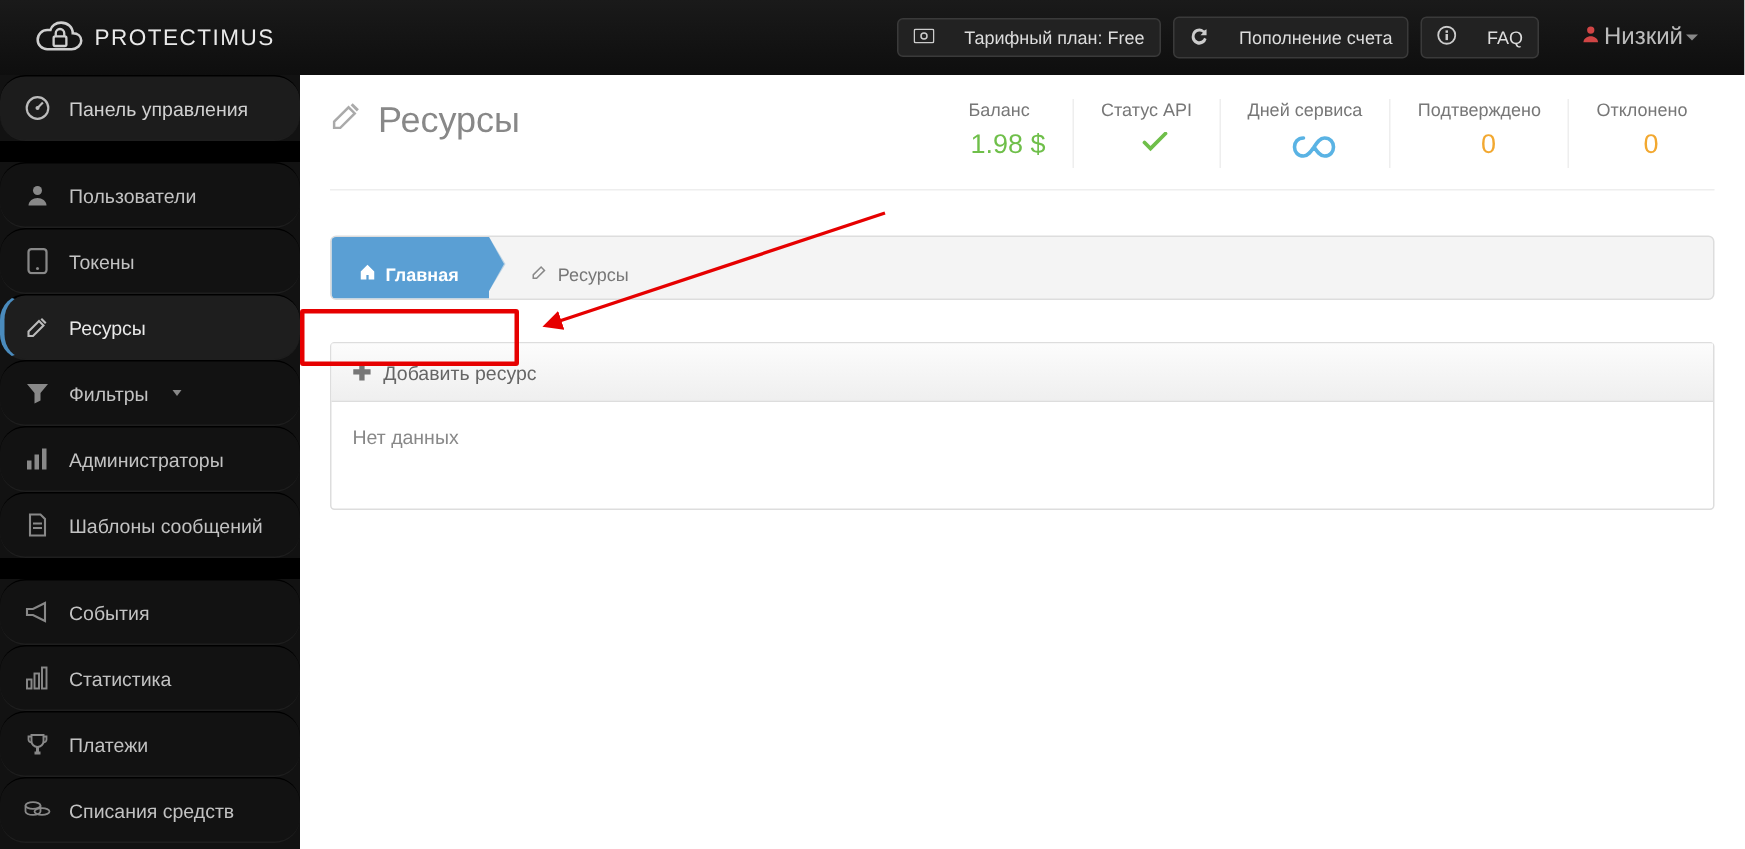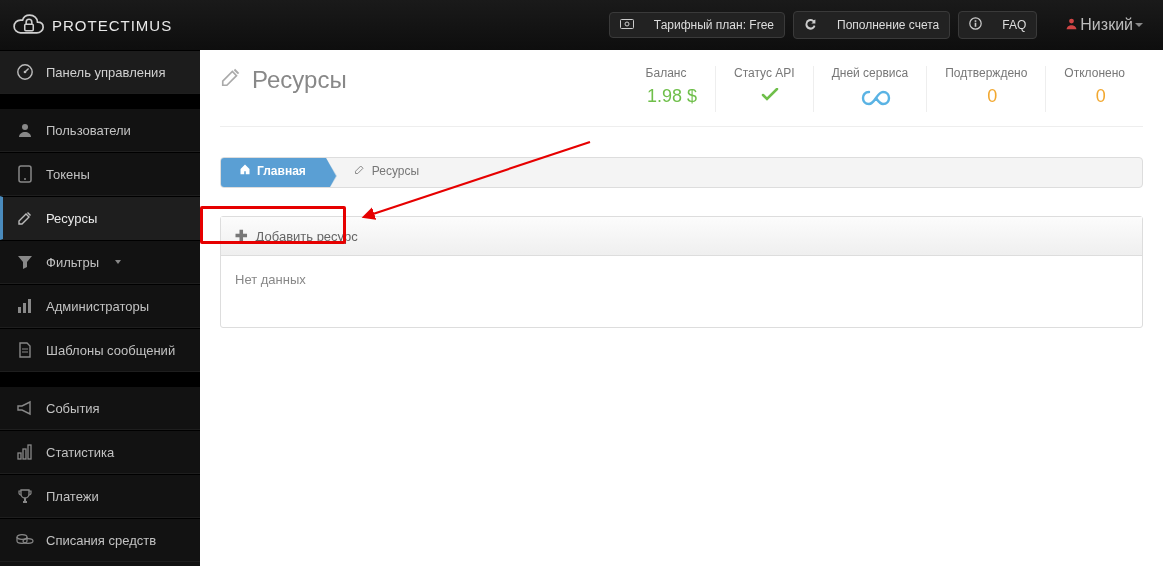--- a/index.html
+++ b/index.html
@@ -1,46 +1,46 @@
 <!DOCTYPE html>
 <html><head>
 <meta charset="utf-8">
 <style>
   * { box-sizing: border-box; margin: 0; padding: 0; }
   body { font-family: "Helvetica Neue", Arial, sans-serif; font-size: 13px; background: #fff; color: #555; width: 1163px; height: 566px; overflow: hidden; }
-  .topbar { height: 50px; background: linear-gradient(#1a1a1a,#0e0e0e); display: flex; align-items: center; padding: 0 12px; color: #bbb; }
+  .topbar { height: 50px; background: linear-gradient(#1a1a1a,#0e0e0e); display: flex; align-items: center; padding: 0 23px; color: #bbb; }
   .logo { display: flex; align-items: center; gap: 6px; color: #e9e9e9; font-weight: 500; letter-spacing: 1px; font-size: 15px; text-transform: uppercase; }
   .logo svg { width: 34px; height: 28px; }
   .topbar .spacer { flex: 1; }
   .top-btn { background: #222; border: 1px solid #3a3a3a; border-radius: 4px; padding: 5px 10px; color: #ddd; font-size: 12px; display: inline-flex; align-items: center; gap: 20px; margin-right: 8px; cursor: pointer; }
   .user-btn { display: inline-flex; align-items: center; gap: 2px; color: #bbb; font-size: 16px; cursor: pointer; padding: 5px 8px; }
   .user-btn .user-ico { color: #d04545; }
   .caret { width: 0; height: 0; border-left: 4px solid transparent; border-right: 4px solid transparent; border-top: 4px solid #888; }
   .layout { display: flex; height: calc(566px - 50px); }
   .sidebar { width: 200px; background: #121212; color: #aaa; display: flex; flex-direction: column; }
-  .side-item { display: flex; align-items: center; gap: 12px; padding: 12px 16px; border-top: 1px solid #000; border-bottom: 1px solid #1e1e1e; cursor: pointer; font-size: 13px; color: #c2c2c2; }
+  .side-item { display: flex; align-items: center; gap: 12px; padding: 12px 16px; border-top: 1px solid #000; border-bottom: 1px solid #1e1e1e; cursor: pointer; font-size: 13px; color: #c2c2c2; border-radius: 17px; }
   .side-item.active { background: #1e1e1e; border-left: 3px solid #4a8bbd; padding-left: 13px; color: #e9e9e9; }
   .side-item.header { background: #1c1c1c; color: #d0d0d0; font-weight: 500; }
   .side-sep { height: 14px; background: #000; border-top: 1px solid #000; border-bottom: 1px solid #000; }
   .side-icon { width: 18px; height: 18px; display: inline-flex; align-items: center; justify-content: center; color: #888; }
   .side-item.active .side-icon, .side-item.header .side-icon { color: #bbb; }
   .main { flex: 1; background: #fff; padding: 16px 20px 0 20px; overflow: auto; }
   .page-head { display: flex; align-items: flex-start; gap: 20px; border-bottom: 1px solid #eee; padding-bottom: 14px; margin-bottom: 30px; }
   .page-title { display: flex; align-items: center; gap: 10px; color: #888; font-size: 24px; font-weight: 300; }
   .page-title .ttl-ico { color: #aaa; }
   .stats { margin-left: auto; display: flex; }
   .stat { text-align: center; padding: 0 18px; border-left: 1px solid #eee; }
   .stat:first-child { border-left: none; }
   .stat .label { color: #777; font-size: 12px; margin-bottom: 6px; white-space: nowrap; }
   .stat .value { font-size: 18px; font-weight: 400; margin-left: 12px; }
   .v-green { color: #6fbf4a; }
   .v-blue { color: #5ab3e4; }
   .v-orange { color: #f2a830; }
   .crumbs { display: flex; border: 1px solid #ddd; border-radius: 4px; overflow: hidden; background: #f4f4f4; margin-bottom: 28px; }
-  .crumb { position: relative; padding: 5px 20px 9px 18px; font-size: 12px; color: #777; display: flex; align-items: center; gap: 6px; cursor: pointer; }
+  .crumb { position: relative; padding: 17px 20px 9px 18px; font-size: 12px; color: #777; display: flex; align-items: center; gap: 6px; cursor: pointer; }
   .crumb.active { background: #5a9fd4; color: #fff; font-weight: 600; }
   .crumb.active::after { content: ""; position: absolute; right: -10px; top: 0; bottom: 0; width: 0; height: 0; border-top: 18px solid transparent; border-bottom: 18px solid transparent; border-left: 10px solid #5a9fd4; z-index: 2; }
   .crumb.active::before { content: ""; position: absolute; right: -11px; top: 0; bottom: 0; width: 0; height: 0; border-top: 18px solid transparent; border-bottom: 18px solid transparent; border-left: 11px solid #bcd3e4; z-index: 1; }
   .crumb:not(.active) { padding-left: 28px; }
   .panel { border: 1px solid #ddd; border-radius: 3px; background: #fff; }
   .panel-head { background: linear-gradient(#fcfcfc,#efefef); border-bottom: 1px solid #ddd; padding: 10px 14px; }
   .add-btn { display: inline-flex; align-items: center; gap: 8px; color: #666; font-size: 13px; cursor: pointer; }
   .add-btn .plus { font-size: 15px; color: #777; font-weight: bold; }
   .panel-body { padding: 16px 14px 40px; color: #888; font-size: 13px; }
   .annot { position: absolute; border: 3px solid #e60000; border-radius: 2px; pointer-events: none; }

